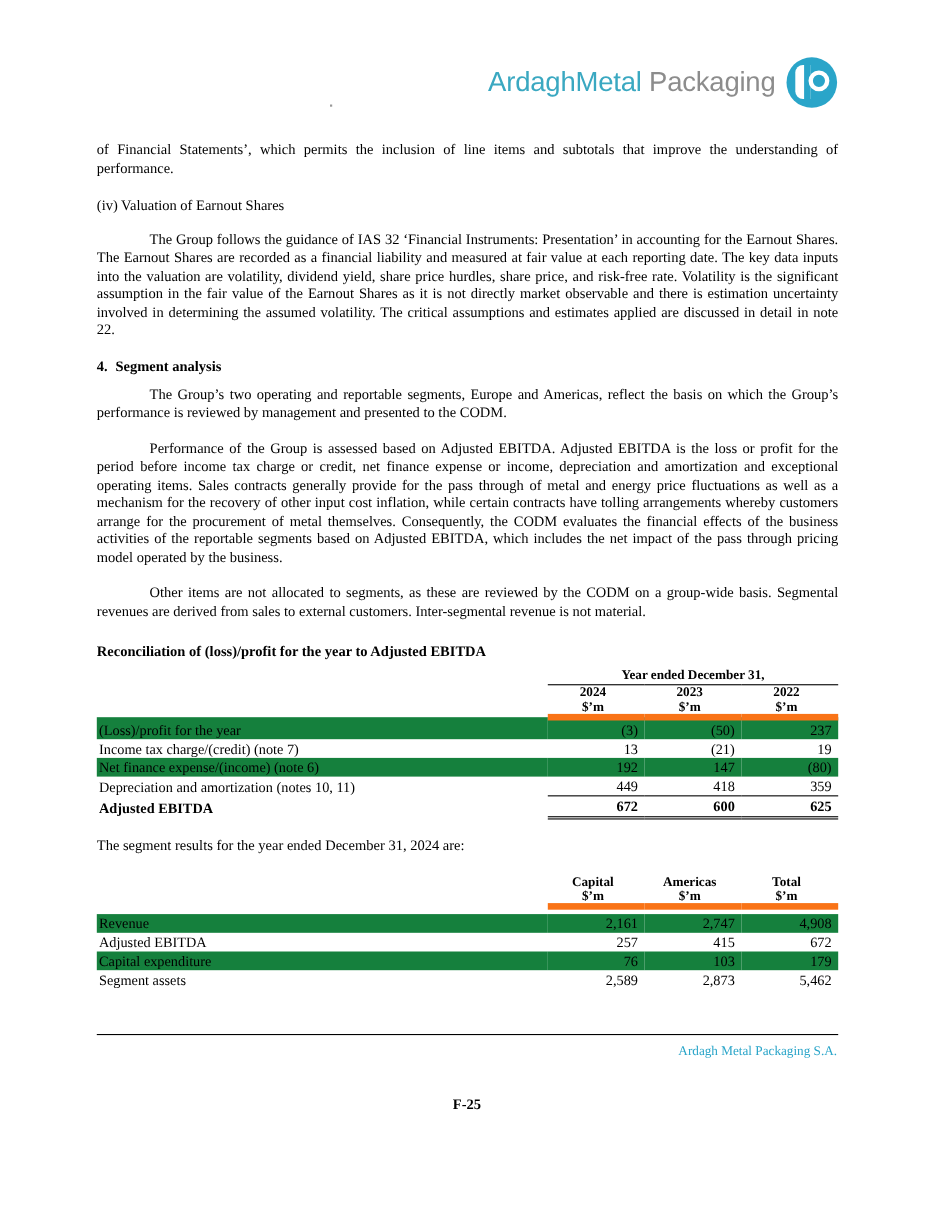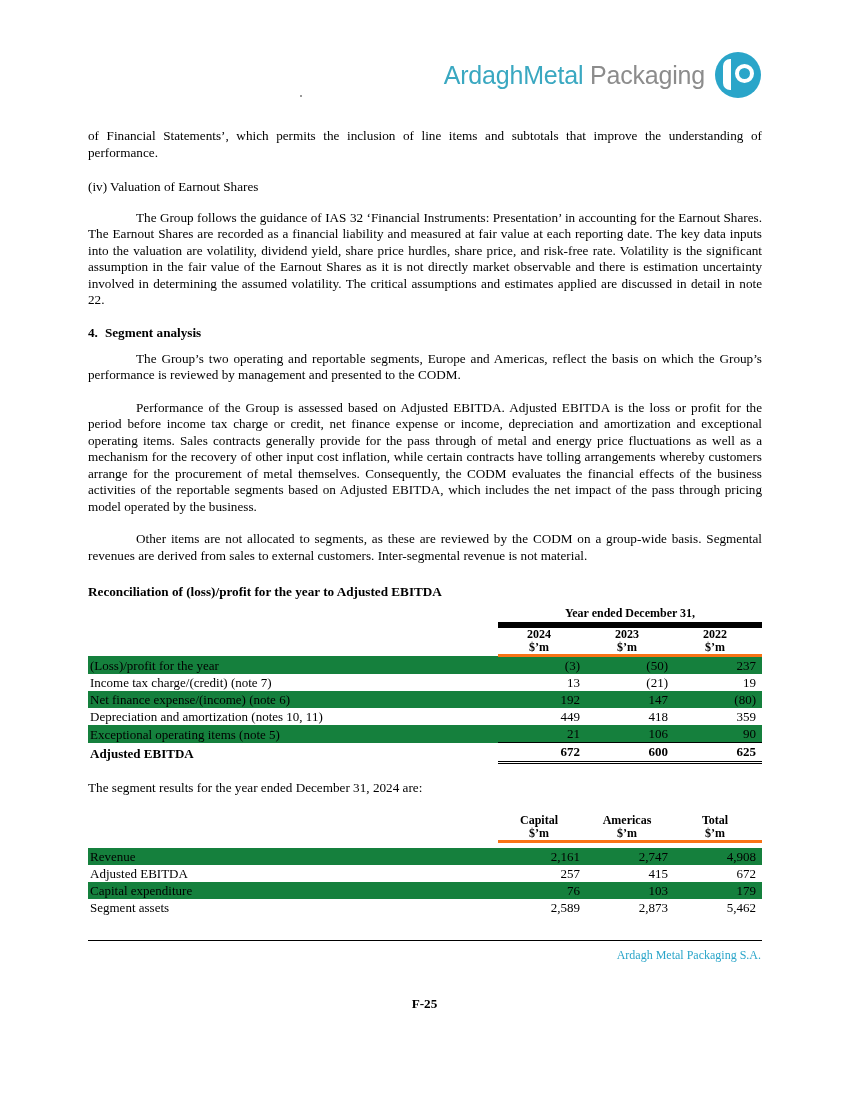--- a/index.html
+++ b/index.html
@@ -125,31 +125,31 @@
     width: 82px;
     padding-right: 6px;
   }
   .gap-col { width: 38px; }
   tr.shade td { background: #15803d; }
   tr.row td { height: 17px; line-height: 17px; }
   .hdr-span {
     text-align: center;
     font-weight: bold;
     font-size: 12px;
-    border-bottom: 6px solid #000000;
+    border-bottom: 1px solid #000000;
     padding-bottom: 1px;
   }
   .hdr-sub {
     text-align: center;
     font-weight: bold;
     font-size: 12px;
     line-height: 13px;
   }
   .hdr-sub .unit { font-weight: bold; }
-  .underline-cell { border-bottom: 3px solid #f97316; }
+  .underline-cell { border-bottom: 6px solid #f97316; }
   .total-row td {
     font-weight: bold;
     border-top: 1px solid #000;
     border-bottom: 3px double #000;
     height: 18px;
     line-height: 18px;
   }
   .mid-note {
     font-size: 13.2px;
     margin: 16px 0 18px 0;
@@ -260,27 +260,20 @@
         <td class="num-col">147</td>
         <td class="num-col">(80)</td>
       </tr>
       <tr class="row">
         <td class="label-col">Depreciation and amortization (notes 10, 11)</td>
         <td class="gap-col"></td>
         <td class="num-col">449</td>
         <td class="num-col">418</td>
         <td class="num-col">359</td>
       </tr>
-      <tr class="row shade">
-        <td class="label-col">Exceptional operating items (note 5)</td>
-        <td class="gap-col"></td>
-        <td class="num-col">21</td>
-        <td class="num-col">106</td>
-        <td class="num-col">90</td>
-      </tr>
       <tr class="total-row">
         <td class="label-col" style="border-top:none;border-bottom:none;">Adjusted EBITDA</td>
         <td class="gap-col" style="border-top:none;border-bottom:none;"></td>
         <td class="num-col">672</td>
         <td class="num-col">600</td>
         <td class="num-col">625</td>
       </tr>
     </tbody>
       </table>
 

